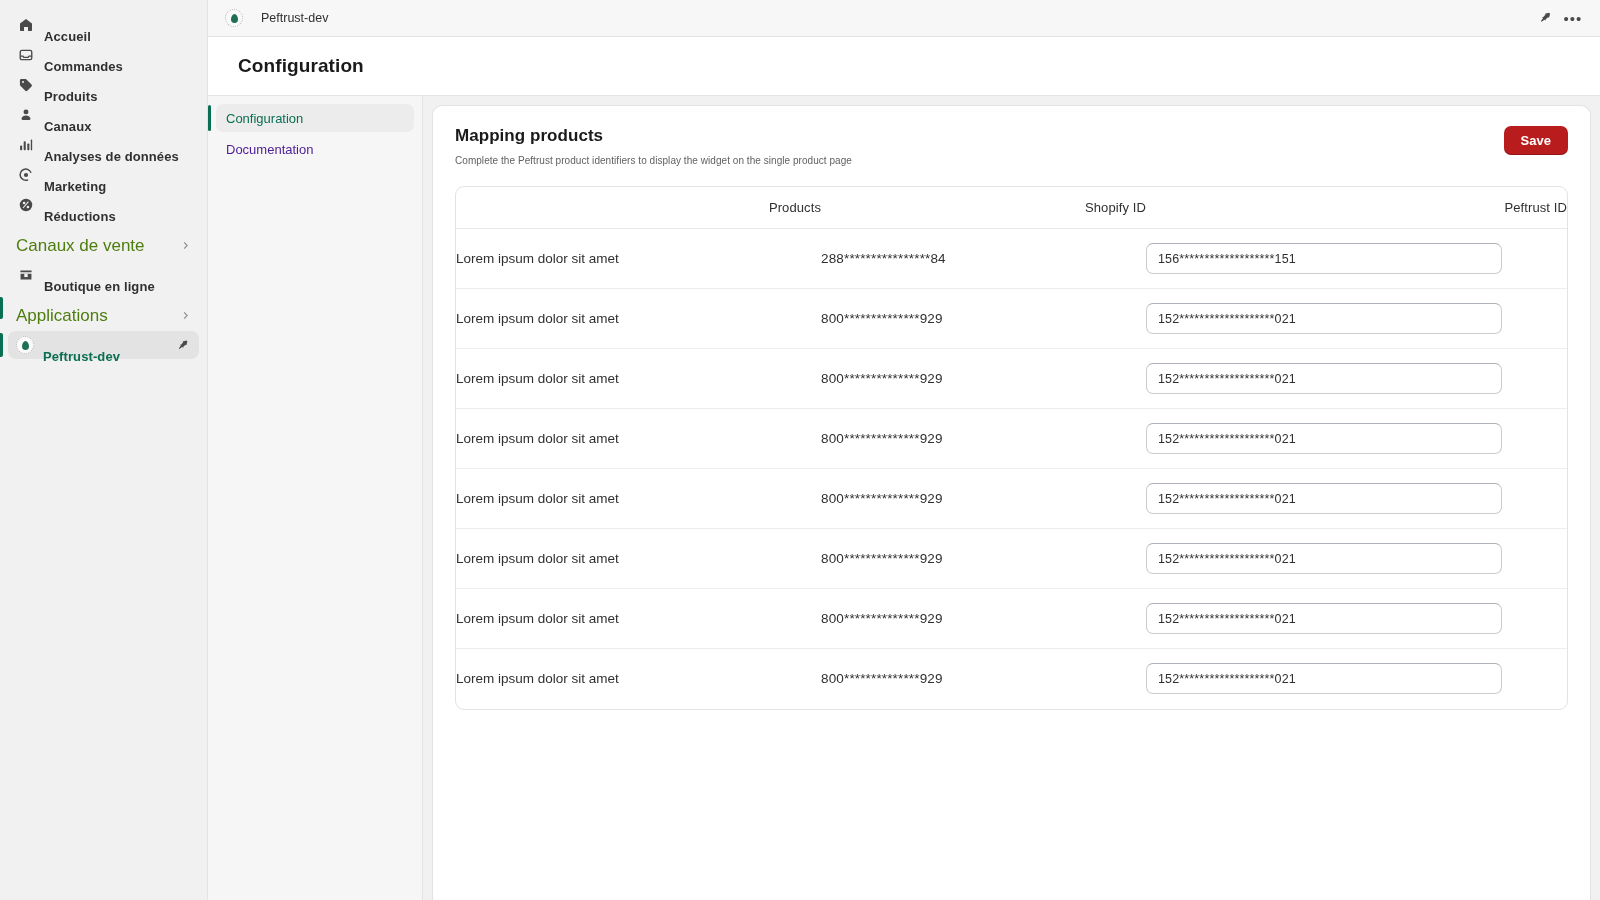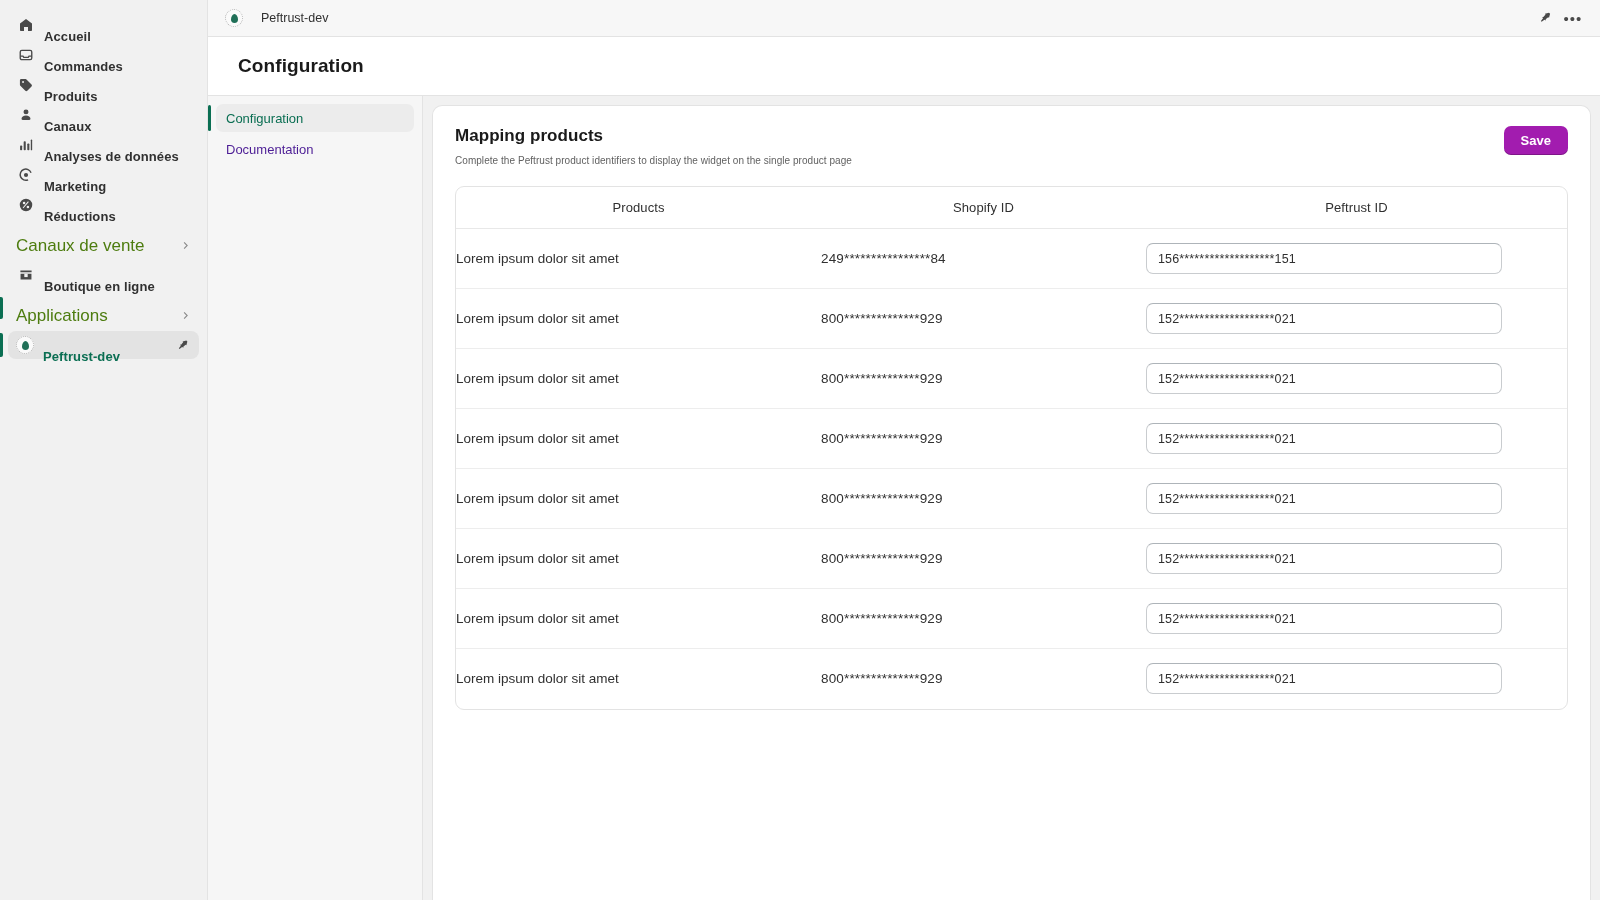--- a/index.html
+++ b/index.html
@@ -263,21 +263,21 @@
     letter-spacing: 0.05px;
   }
   .card-sub {
     font-size: 10px;
     color: #616161;
     margin-top: 9px;
     letter-spacing: 0.05px;
   }
 
   .save-btn {
-    background: #a21caf;
+    background: #b91c1c;
     color: #ffffff;
     font-size: 13px;
     font-weight: 650;
     border: none;
     border-radius: 7px;
     padding: 7px 17px;
     cursor: pointer;
     box-shadow: inset 0 -1px 0 rgba(0,0,0,0.22);
     font-family: "Liberation Sans", sans-serif;
   }
@@ -289,21 +289,21 @@
     border-radius: 9px;
     overflow: hidden;
     background: #ffffff;
   }
   table.map {
     width: 100%;
     border-collapse: collapse;
     table-layout: fixed;
   }
   table.map th {
-    text-align: center;
+    text-align: right;
     font-size: 13px;
     font-weight: 400;
     color: #303030;
     padding: 13px 0 13px 0;
     border-bottom: 1px solid #e8e8e8;
     letter-spacing: 0.1px;
   }
   table.map td {
     padding: 0;
     height: 60px;
@@ -514,21 +514,21 @@
               <thead>
                 <tr>
                   <th class="h-prod">Products</th>
                   <th class="h-shop">Shopify ID</th>
                   <th class="h-pef">Peftrust ID</th>
                 </tr>
               </thead>
               <tbody id="tbody">
                   <tr>
                     <td class="d-prod">Lorem ipsum dolor sit amet</td>
-                    <td class="d-shop"><span class="masked">249****************84</span></td>
+                    <td class="d-shop"><span class="masked">288****************84</span></td>
                     <td class="d-pef"><input type="text" class="pef-input masked" value="156*******************151" style=""></td>
                   </tr>
                   <tr>
                     <td class="d-prod">Lorem ipsum dolor sit amet</td>
                     <td class="d-shop"><span class="masked">800**************929</span></td>
                     <td class="d-pef"><input type="text" class="pef-input masked" value="152*******************021" style=""></td>
                   </tr>
                   <tr>
                     <td class="d-prod">Lorem ipsum dolor sit amet</td>
                     <td class="d-shop"><span class="masked">800**************929</span></td>

